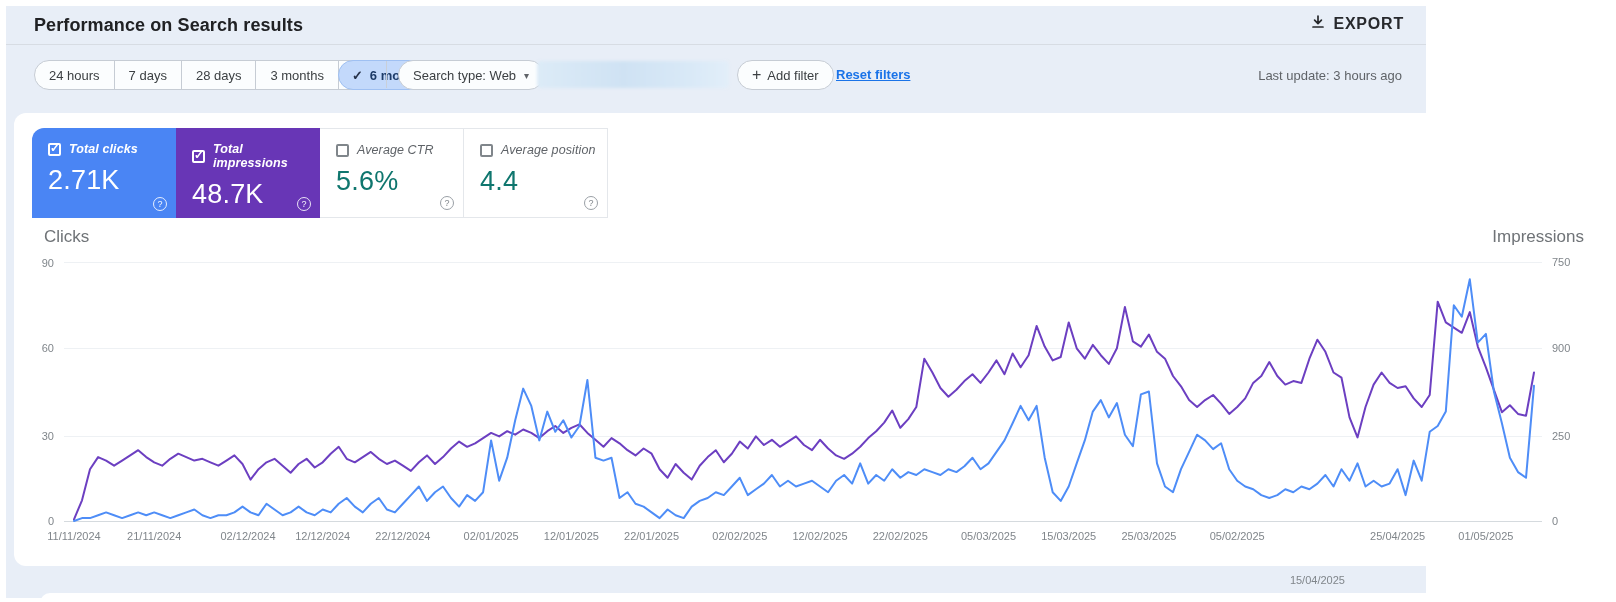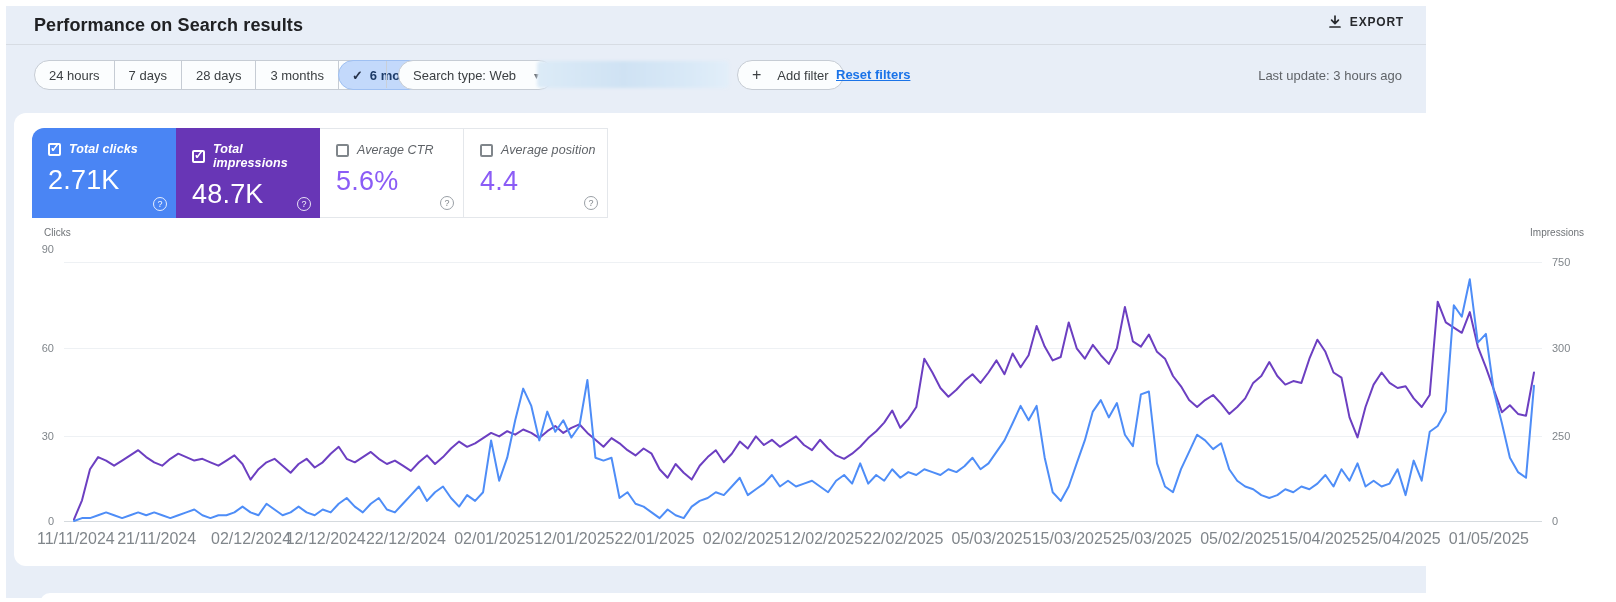--- a/index.html
+++ b/index.html
@@ -1,34 +1,34 @@
 <!DOCTYPE html>
 <html><head>
 <meta charset="utf-8">
 <style>
   * { margin:0; padding:0; box-sizing:border-box; }
   html,body { width:1616px; height:602px; background:#ffffff; font-family:"Liberation Sans", sans-serif; overflow:hidden; }
   .app { position:absolute; left:6px; top:6px; width:1420px; height:592px; background:#e8eef7; }
 
   
   .page-title { position:absolute; left:28px; top:9px; font-size:18px; font-weight:bold; color:#202124; letter-spacing:.1px; }
-  .export-btn { position:absolute; right:22px; top:9px; display:flex; align-items:flex-start; gap:8px; color:#27292d; font-size:12px; font-weight:bold; letter-spacing:.8px; cursor:pointer; }
+  .export-btn { position:absolute; right:22px; top:9px; display:flex; align-items:flex-start; gap:8px; color:#27292d; font-size:16px; font-weight:bold; letter-spacing:.8px; cursor:pointer; }
   .export-btn svg { display:block; }
   .header-divider { position:absolute; left:0; top:38px; width:100%; height:1px; background:#d7dce3; }
 
   
   .filter-bar { position:absolute; left:0; top:52px; width:100%; height:32px; }
   .range-group { position:absolute; left:28px; top:2px; display:flex; border:1px solid #c6ccd4; border-radius:16px; background:#fbfdfe; height:30px; }
   .range-seg { display:flex; align-items:center; padding:0 14px; font-size:13px; color:#3c4043; border-right:1px solid #c6ccd4; cursor:pointer; white-space:nowrap; }
   .range-seg:first-child { border-radius:15px 0 0 15px; }
   .range-seg:last-child { border-right:none; border-radius:0 15px 15px 0; }
   .range-seg.selected { background:#c3d9fb; border-radius:15px; margin:-1px; height:30px; color:#1d3b68; font-weight:bold; border:1px solid #9fc0f2; padding:0 13px; }
   .range-seg .check { margin-right:7px; font-size:13px; color:#27324a; }
   .vsep { position:absolute; left:380px; top:3px; width:1px; height:27px; background:#c9cfd8; }
-  .pill-btn { position:absolute; top:2px; height:30px; display:flex; align-items:center; gap:16px; padding:0 14px; border:1px solid #c6ccd4; border-radius:16px; background:#fbfdfe; font-size:13px; color:#3c4043; cursor:pointer; white-space:nowrap; }
+  .pill-btn { position:absolute; top:2px; height:30px; display:flex; align-items:center; gap:6px; padding:0 14px; border:1px solid #c6ccd4; border-radius:16px; background:#fbfdfe; font-size:13px; color:#3c4043; cursor:pointer; white-space:nowrap; }
   .searchtype-chip { left:392px; }
   .searchtype-chip .caret { font-size:10px; color:#5f6368; margin-left:2px; }
   .redacted { position:absolute; left:531px; top:3px; width:192px; height:27px; border-radius:4px;
               background:linear-gradient(90deg,#dcebf7,#cfe2f3 45%,#d9e9f7 80%,#e2eef9); filter:blur(1.5px); }
   .addfilter-chip { left:731px; }
   .addfilter-chip .plus { font-size:16px; color:#3c4043; font-weight:normal; }
   .reset-link { position:absolute; left:830px; top:9px; font-size:13px; font-weight:bold; color:#1a73e8; cursor:pointer;text-decoration:underline; }
   .last-update { position:absolute; right:24px; top:10px; font-size:13px; color:#5f6368; }
 
   
@@ -42,36 +42,36 @@
   .metric-label-row { display:flex; align-items:center; gap:8px; }
   .cbx { width:13px; height:13px; border-radius:2px; flex:0 0 auto; position:relative; }
   .cbx.on { border:2px solid #ffffff; }
   .cbx.on .tick { position:absolute; left:0px; top:-4px; color:#ffffff; font-size:12px; font-weight:bold; }
   .cbx.off { border:2px solid #80868b; }
   .metric-label { font-size:12.5px; font-weight:bold; letter-spacing:.1px;font-style:italic; }
   .metric-tab.sel .metric-label { color:#ffffff; }
   .metric-tab.plain .metric-label { color:#5f6368; font-weight:normal; }
   .metric-value { margin-top:9px; font-size:27px; letter-spacing:.2px; }
   .metric-tab.sel .metric-value { color:#ffffff; }
-  .metric-tab.plain .metric-value { color:#8b5cf6; }
+  .metric-tab.plain .metric-value { color:#0f766e; }
   .help-dot { position:absolute; right:9px; bottom:7px; width:14px; height:14px; border-radius:50%; font-size:9px; line-height:12px; text-align:center; }
   .metric-tab.sel .help-dot { border:1px solid rgba(255,255,255,.85); color:rgba(255,255,255,.95); }
   .metric-tab.plain .help-dot { border:1px solid #9aa0a6; color:#80868b; }
 
   
-  .axis-title { position:absolute; font-size:10px; color:#6f7377; }
+  .axis-title { position:absolute; font-size:17px; color:#6f7377; }
   .axis-title.left { left:30px; top:114px; }
   .axis-title.right { left:1460px; width:110px; text-align:right; top:114px; }
   .ytick { position:absolute; font-size:11px; color:#80868b; }
   .ytick.l { left:2px; width:38px; text-align:right; }
   .ytick.r { left:1538px; text-align:right; }
   .gridline { position:absolute; left:50px; width:1478px; height:1px; background:#eef1f4; }
   .gridline.base { background:#d5dade; }
   .lines-svg { position:absolute; left:0; top:0; }
-  .x-tick { position:absolute; top:417px; width:74px; text-align:center; font-size:16px; color:#80868b; white-space:nowrap; }
+  .x-tick { position:absolute; top:417px; width:74px; text-align:center; font-size:11px; color:#80868b; white-space:nowrap; }
 
   
   .bottom-card { position:absolute; left:34px; top:587px; width:1536px; height:10px; background:#ffffff; border-radius:14px 14px 0 0; }
 </style>
 </head>
 <body>
 
 <div class="app">
 
   <div class="page-title">Performance on Search results</div>
@@ -156,27 +156,27 @@
           <span class="metric-label">Average position</span>
         </div>
         <div class="metric-value">4.4</div>
         <div class="help-dot">?</div>
       </div>
     </div>
 
     <div class="axis-title left">Clicks</div>
     <div class="axis-title right">Impressions</div>
 
-    <div class="ytick l" style="top:130px">90</div>
+    <div class="ytick l" style="top:144px">90</div>
     <div class="ytick l" style="top:229px">60</div>
     <div class="ytick l" style="top:317px">30</div>
     <div class="ytick l" style="top:402px">0</div>
 
     <div class="ytick r" style="top:143px">750</div>
-    <div class="ytick r" style="top:229px">300</div>
+    <div class="ytick r" style="top:229px">900</div>
     <div class="ytick r" style="top:317px">250</div>
     <div class="ytick r" style="top:402px">0</div>
 
     <div class="gridline" style="top:149px"></div>
     <div class="gridline" style="top:235px"></div>
     <div class="gridline" style="top:323px"></div>
     <div class="gridline base" style="top:408px"></div>
 
     <svg id="lines-svg" class="lines-svg" width="1588" height="453">
       <polyline id="line-impressions" fill="none" stroke-width="2" stroke-linejoin="round" stroke-linecap="round" points="60.0,406.3 68.0,387.3 76.0,356.2 84.1,344.1 92.1,347.6 100.1,352.7 108.1,347.6 116.2,342.4 124.2,337.2 132.2,344.1 140.2,349.3 148.2,352.7 156.3,345.8 164.3,340.7 172.3,344.1 180.3,347.6 188.4,345.8 196.4,349.3 204.4,352.7 212.4,347.6 220.4,342.4 228.5,351.0 236.5,366.6 244.5,356.2 252.5,349.3 260.5,345.8 268.6,352.7 276.6,359.7 284.6,351.0 292.6,345.8 300.7,354.5 308.7,349.3 316.7,340.7 324.7,333.8 332.7,345.8 340.8,349.3 348.8,344.1 356.8,338.9 364.8,345.8 372.9,351.0 380.9,347.6 388.9,352.7 396.9,357.9 404.9,349.3 413.0,342.4 421.0,351.0 429.0,344.1 437.0,335.5 445.1,328.6 453.1,333.8 461.1,330.3 469.1,325.1 477.1,319.9 485.2,323.4 493.2,318.2 501.2,321.7 509.2,316.5 517.3,319.9 525.3,325.1 533.3,318.2 541.3,313.0 549.3,319.9 557.4,314.8 565.4,311.3 573.4,319.9 581.4,326.8 589.5,333.8 597.5,325.1 605.5,330.3 613.5,337.2 621.5,342.4 629.6,335.5 637.6,340.7 645.6,356.2 653.6,364.8 661.6,351.0 669.7,359.7 677.7,366.6 685.7,352.7 693.7,344.1 701.8,337.2 709.8,349.3 717.8,340.7 725.8,328.6 733.8,335.5 741.9,323.4 749.9,332.0 757.9,326.8 765.9,333.8 774.0,328.6 782.0,323.4 790.0,332.0 798.0,337.2 806.0,326.8 814.1,335.5 822.1,342.4 830.1,345.8 838.1,340.7 846.2,333.8 854.2,325.1 862.2,318.2 870.2,309.6 878.2,297.5 886.3,314.8 894.3,306.1 902.3,294.0 910.3,245.7 918.4,259.5 926.4,275.0 934.4,283.7 942.4,276.8 950.4,268.1 958.5,261.2 966.5,269.9 974.5,259.5 982.5,247.4 990.5,261.2 998.6,240.5 1006.6,254.3 1014.6,242.2 1022.6,212.9 1030.7,233.6 1038.7,247.4 1046.7,244.0 1054.7,209.4 1062.7,235.3 1070.8,245.7 1078.8,231.9 1086.8,242.2 1094.8,250.9 1102.9,235.3 1110.9,193.9 1118.9,228.4 1126.9,233.6 1134.9,221.5 1143.0,238.8 1151.0,245.7 1159.0,263.0 1167.0,273.3 1175.1,287.1 1183.1,294.0 1191.1,287.1 1199.1,282.0 1207.1,290.6 1215.2,300.9 1223.2,294.0 1231.2,285.4 1239.2,269.9 1247.3,263.0 1255.3,249.1 1263.3,263.0 1271.3,271.6 1279.3,268.1 1287.4,269.9 1295.4,245.7 1303.4,226.7 1311.4,238.8 1319.5,259.5 1327.5,264.7 1335.5,304.4 1343.5,324.4 1351.5,294.0 1359.6,271.6 1367.6,259.5 1375.6,269.9 1383.6,275.0 1391.6,273.3 1399.7,285.4 1407.7,294.0 1415.7,282.0 1423.7,188.7 1431.8,209.4 1439.8,214.6 1447.8,219.8 1455.8,199.1 1463.8,233.6 1471.9,254.3 1479.9,276.8 1487.9,299.2 1495.9,292.3 1504.0,300.9 1512.0,302.7 1520.0,259.5" stroke="#6c3fc1"></polyline>
@@ -191,19 +191,19 @@
     <div class="x-tick" style="left: 440.143px;">02/01/2025</div>
     <div class="x-tick" style="left: 520.363px;">12/01/2025</div>
     <div class="x-tick" style="left: 600.582px;">22/01/2025</div>
     <div class="x-tick" style="left: 688.824px;">02/02/2025</div>
     <div class="x-tick" style="left: 769.044px;">12/02/2025</div>
     <div class="x-tick" style="left: 849.264px;">22/02/2025</div>
     <div class="x-tick" style="left: 937.505px;">05/03/2025</div>
     <div class="x-tick" style="left: 1017.73px;">15/03/2025</div>
     <div class="x-tick" style="left: 1097.95px;">25/03/2025</div>
     <div class="x-tick" style="left: 1186.19px;">05/02/2025</div>
-    <div class="x-tick" style="left: 1266.41px;">15/04/2025</div>
+    <div class="x-tick" style="left: 1266.41px; margin-top: 44px;">15/04/2025</div>
     <div class="x-tick" style="left: 1346.63px;">25/04/2025</div>
     <div class="x-tick" style="left: 1434.87px;">01/05/2025</div>
   </div>
 
   <div class="bottom-card"></div>
 </div>
 
 </body></html>

